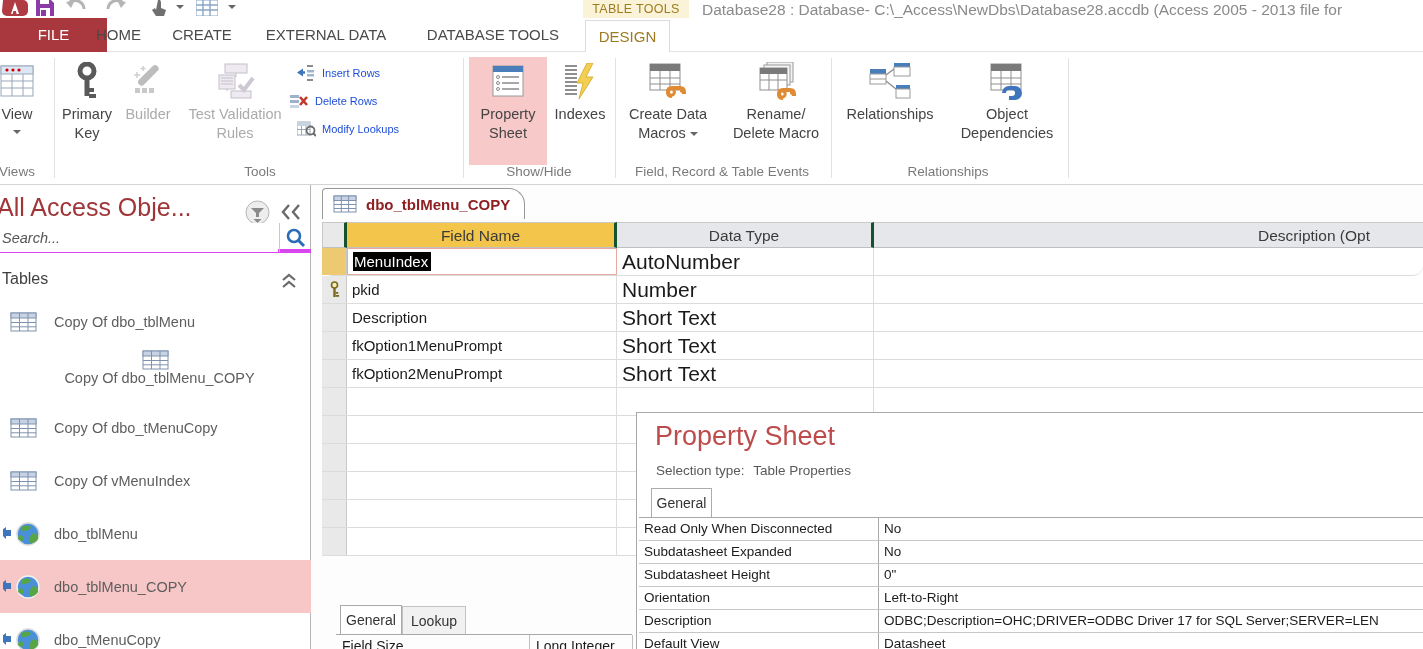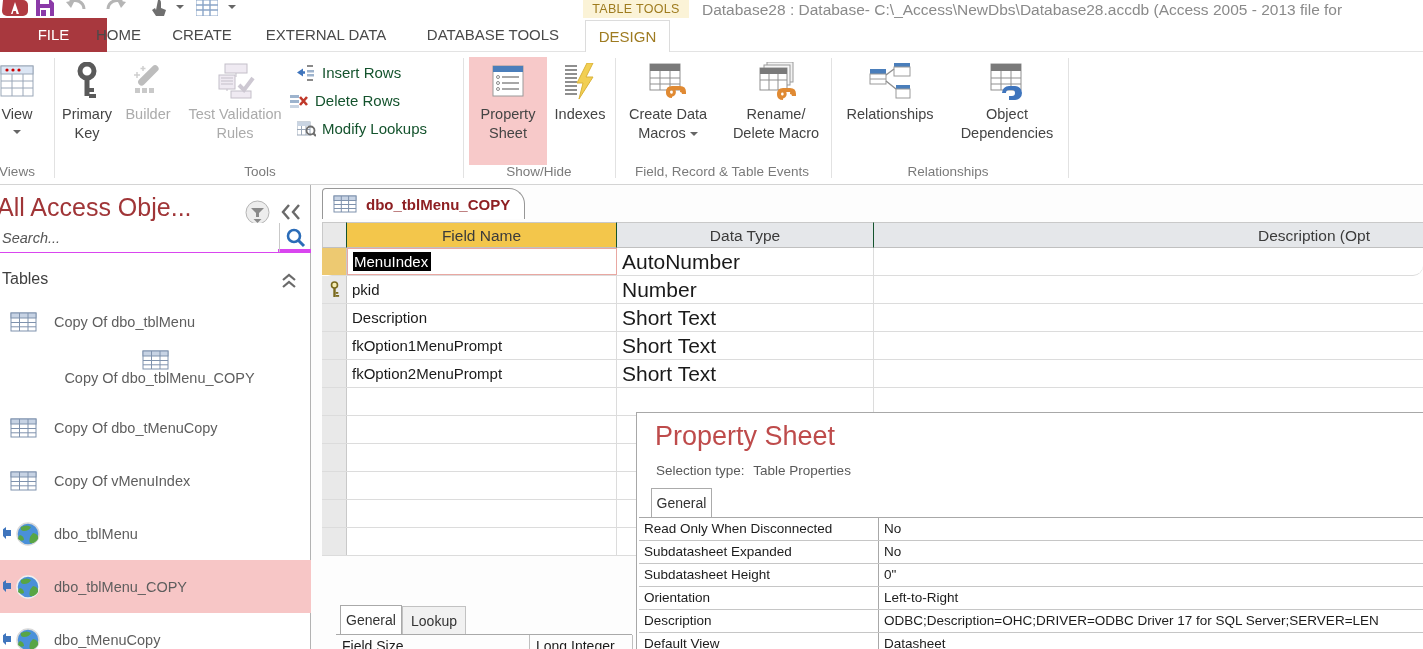--- a/index.html
+++ b/index.html
@@ -23,21 +23,21 @@
     line-height:31px; text-align:center; }
 
   
   #ribbon { left:0; top:52px; width:1423px; height:133px; background:#fff; border-bottom:1px solid #d4d4d4; }
   .rsep { top:6px; width:1px; height:120px; background:#e2e2e2; }
   .rbtn { top:5px; height:108px; display:flex; flex-direction:column; align-items:center;
     font-size:14.5px; color:#444; text-align:center; line-height:1.28; }
   .rbtn .ric { height:48px; display:flex; align-items:center; justify-content:center; }
   .rbtn.disabled { color:#ababab; }
   .rbtn.toggled { background:#f7c9c9; }
-  .smallbtn { height:27px; display:flex; align-items:center; font-size:15px; color:#14532d; }
+  .smallbtn { height:27px; display:flex; align-items:center; font-size:11px; color:#1d4ed8; }
   .smallbtn .sic { width:22px; margin-right:5px; display:flex; justify-content:center; }
   .grplabel { top:112px; height:18px; font-size:13.5px; color:#7a7a7a; text-align:center; }
   .caret { display:inline-block; width:0; height:0; border-left:4px solid transparent;
     border-right:4px solid transparent; border-top:4px solid #666; vertical-align:middle; }
 
   
   #navpane { left:0; top:185px; width:311px; height:464px; background:#fff; border-right:1px solid #b3b3b3; }
   #nav-title { left:-3px; top:8px; font-size:25px; color:#a03537; white-space:nowrap; }
   #nav-search-row { left:0; top:38px; width:351px; height:30px; border-bottom:4px solid #d946ef; }
   #nav-search-input { position:absolute; left:0; top:0; width:278px; height:29px; border:none; outline:none;
@@ -53,21 +53,21 @@
   .navicon { width:46px; display:flex; justify-content:center; align-items:center; position:relative; }
 
   
   #docarea { left:311px; top:185px; width:1112px; height:464px; background:#fdfdfd; }
   #doctab { left:11px; top:3px; width:203px; height:31px; background:#fff; border:1px solid #979797;
     border-bottom:none; border-radius:4px 16px 0 0; display:flex; align-items:center; }
   #doctab-label { font-size:15px; font-weight:bold; color:#8e2023; margin-left:9px; }
 
   #grid { left:11px; top:37px; width:1101px; height:334px; background:#fff; }
   .gh { top:0; height:26px; font-size:15.5px; color:#3b3b3b; line-height:26px; text-align:center;
-    border-right:1px solid #14532d; border-bottom:1px solid #c0c0c0; border-top:1px solid #c9c9c9; }
+    border-right:3px solid #14532d; border-bottom:1px solid #c0c0c0; border-top:1px solid #c9c9c9; }
   .grow { left:0; width:1101px; height:28px; border-bottom:1px solid #dcdcdc; }
   .gsel { left:0; top:0; width:25px; height:27px; background:#e9e9e9; border-right:1px solid #c9c9c9;
     display:flex; align-items:center; justify-content:center; }
   .gfield { left:25px; top:0; width:270px; height:27px; font-size:15px; color:#1a1a1a;
     line-height:27px; padding-left:5px; border-right:1px solid #dcdcdc; }
   .gtype { left:295px; top:0; width:257px; height:27px; font-size:21px; color:#1a1a1a;
     line-height:27px; padding-left:5px; border-right:1px solid #dcdcdc; }
   .sel-black { background:#000; color:#fff; padding:1px 3px 1px 1px; }
 
   

